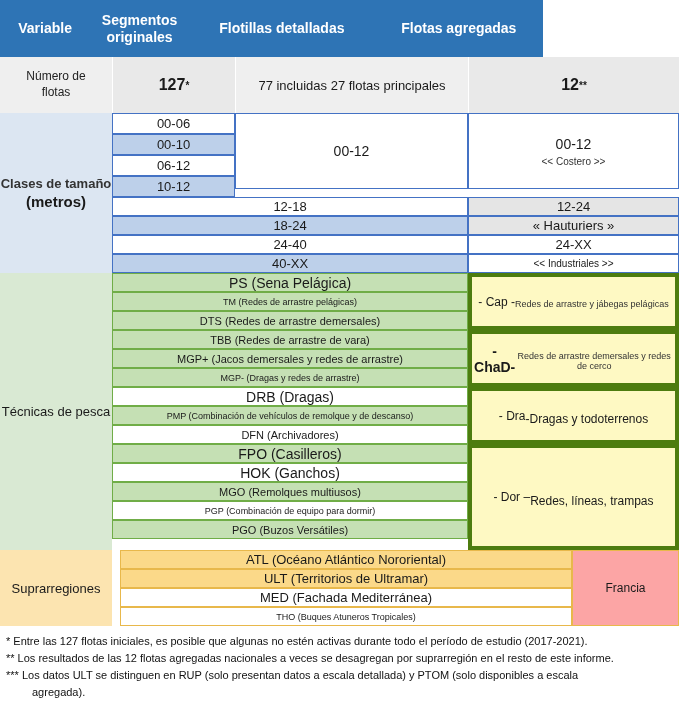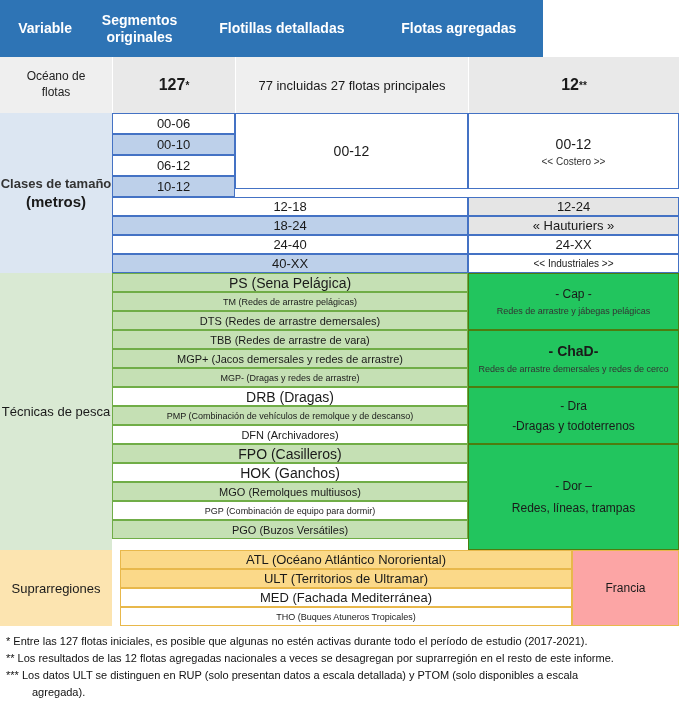--- a/index.html
+++ b/index.html
@@ -85,22 +85,22 @@
   .trow{
     box-sizing:border-box;border:1px solid #70ad47;height:19px;
     display:flex;align-items:center;justify-content:center;text-align:center;
     background:#ffffff;font-size:13px;margin:0;
   }
   .trow.green{background:#c5e0b4;}
   .trow.sm{font-size:9px;}
   .trow.md{font-size:11px;}
   .trow.lg{font-size:14px;}
   .agg-box{
-    box-sizing:border-box;border:1px solid #4d7c0f;background:#22c55e;
-    display:flex;flex-direction:column;align-items:center;justify-content:center;
+    box-sizing:border-box;border:4px solid #4d7c0f;background:#fef9c3;
+    display:flex;flex-direction:row;align-items:center;justify-content:center;
     text-align:center;padding:2px;
   }
   .agg-box .t{font-size:12px;}
   .agg-box .t.b{font-weight:bold;font-size:14px;}
   .agg-box .d{font-size:9px;color:#333;margin-top:5px;}
   .agg-box.h1{height:57px;}
   .agg-box.h2{height:57px;}
   .agg-box.h3{height:57px;}
   .agg-box.h4{height:106px;}
 
@@ -135,21 +135,21 @@
 
   <div class="hdr">
     <div class="cell c1">Variable</div>
     <div class="cell c2">Segmentos originales</div>
     <div class="cell c3">Flotillas detalladas</div>
     <div class="cell c4">Flotas agregadas</div>
   </div>
 
   <div class="row nb-row">
     <div class="cell c1">
-      <span>Océano de</span>
+      <span>Número de</span>
       <span>flotas</span>
     </div>
     <div class="cell c2">
       <span>127</span>
         <span class="sup">*</span>
     </div>
     <div class="cell c3">77 incluidas 27 flotas principales</div>
     <div class="cell c4">
       <span>12</span>
         <span class="sup">**</span>

